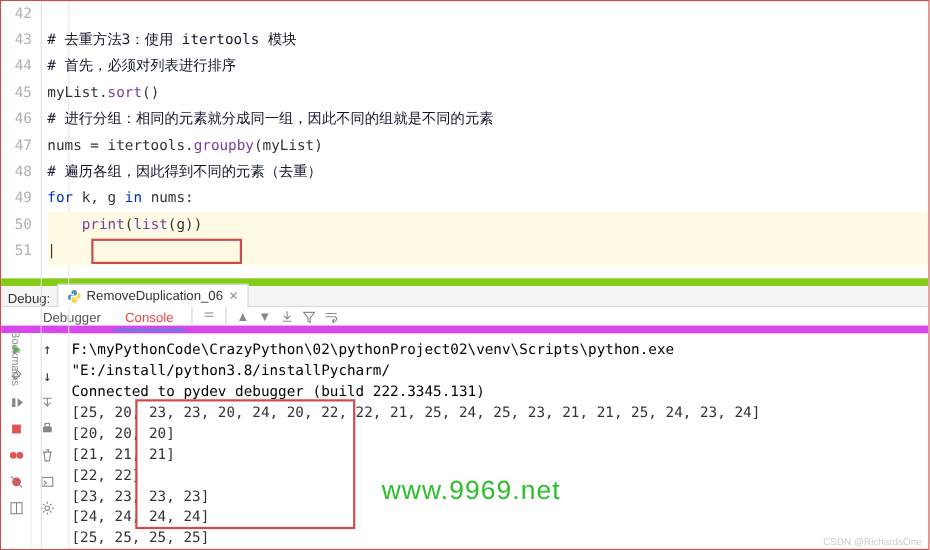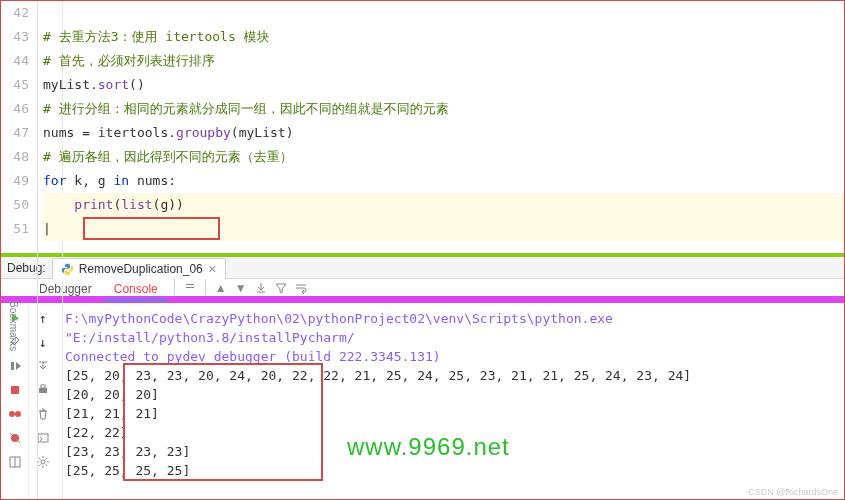--- a/index.html
+++ b/index.html
@@ -4,39 +4,39 @@
 <style>
 *{margin:0;padding:0;box-sizing:border-box}
 body{font-family:Consolas,Monaco,monospace;font-size:13px;background:#fff;color:#333;width:845px;height:500px;border:1px solid #d04a4a;overflow:hidden;position:relative}
 .editor{display:flex;height:252px;overflow:hidden}
 .gutter{width:36px;background:#fff;color:#b0b0b0;text-align:right;padding-right:8px;font-size:13px;line-height:24px;user-select:none}
 .code{flex:1;padding-left:6px;line-height:24px;position:relative}
 .gl{position:absolute;left:36px;top:0;bottom:0;width:1px;background:#e0e0e0}
 .gl2{position:absolute;left:61px;top:0;bottom:0;width:1px;background:#e8e8e8}
 .ln{height:24px;white-space:pre}
 .hl{background:#fffae3}
-.cm{color:#4d7c0f}
+.cm{color:#0f172a}
 .kw{color:#0033b3}
 .fn{color:#7a3e9d}
 .box1{position:absolute;border:2px solid #d04a4a;left:82px;top:216px;width:137px;height:23px;pointer-events:none}
-.debug-bar{display:flex;align-items:center;height:26px;border-top:4px solid #84cc16;border-bottom:1px solid #d8d8d8;background:#f5f5f5;padding-left:6px;font-family:Arial,sans-serif;font-size:12px}
+.debug-bar{display:flex;align-items:flex-end;height:26px;border-top:7px solid #84cc16;border-bottom:1px solid #d8d8d8;background:#f5f5f5;padding-left:6px;font-family:Arial,sans-serif;font-size:12px}
 .tab{display:flex;align-items:center;background:#fff;border:1px solid #d0d0d0;border-bottom:none;padding:3px 8px;margin-left:6px;gap:5px;position:relative;top:1px}
 .tab-close{color:#999;font-size:11px}
 .py-icon{display:inline-flex;width:13px;height:13px}
 .toolbar{display:flex;align-items:flex-start;height:24px;border-bottom:7px solid #d946ef;background:#fff;font-family:Liberation Sans, sans-serif;font-size:12px;padding-left:28px;gap:2px}
 .tbtn{padding:3px 10px;cursor:pointer;color:#555}
 .tbtn.act{border-bottom:2px solid #4a90d9;color:#ef4444}
 .sep{width:1px;height:16px;background:#d0d0d0;margin:0 4px}
 .ico{width:18px;height:18px;display:flex;align-items:center;justify-content:center;color:#888;cursor:pointer}
 .lower{display:flex;height:198px}
 .lside{width:28px;background:#fff;display:flex;flex-direction:column;align-items:center;gap:6px;padding-top:6px;border-right:1px solid #eee}
 .lside2{width:28px;background:#fff;display:flex;flex-direction:column;align-items:center;gap:6px;padding-top:6px}
 .sbtn{width:18px;height:18px;display:flex;align-items:center;justify-content:center;cursor:pointer}
 .console{flex:1;padding:6px 8px;font-family:Consolas,Monaco,monospace;font-size:13px;line-height:19px;position:relative;overflow:hidden}
-.path{color:#8b5cf6}
+.path{color:#000000}
 .box2{position:absolute;border:2px solid #d04a4a;left:66px;top:60px;width:200px;height:118px;pointer-events:none}
 .bm{position:absolute;left:0;top:300px;width:18px;writing-mode:vertical-rl;font-size:10px;color:#888;font-family:Arial}
 .wm{position:absolute;left:346px;top:432px;color:#2bbf2b;font-size:24px;font-family:Arial;letter-spacing:1px;pointer-events:none}
 .wm2{position:absolute;right:6px;bottom:2px;color:#ccc;font-size:9px;font-family:Arial}
 </style>
 </head>
 <body>
 
 <div class="editor">
   <div class="gutter" id="gutter">
@@ -187,20 +187,21 @@
   </div>
   <div class="console">
     <div class="path">F:\myPythonCode\CrazyPython\02\pythonProject02\venv\Scripts\python.exe "E:/install/python3.8/installPycharm/</div>
     <div class="path">Connected to pydev debugger (build 222.3345.131)</div>
     <div>[25, 20, 23, 23, 20, 24, 20, 22, 22, 21, 25, 24, 25, 23, 21, 21, 25, 24, 23, 24]</div>
     <div id="out">
         <div>[20, 20, 20]</div>
         <div>[21, 21, 21]</div>
         <div>[22, 22]</div>
         <div>[23, 23, 23, 23]</div>
+        <div>[24, 24, 24, 24]</div>
         <div>[25, 25, 25, 25]</div>
       </div>
     <div>&nbsp;</div>
 
     <div class="box2"></div>
   </div>
 </div>
 
 <div class="bm">Bookmarks</div>
 <div class="wm">www.9969.net</div>

